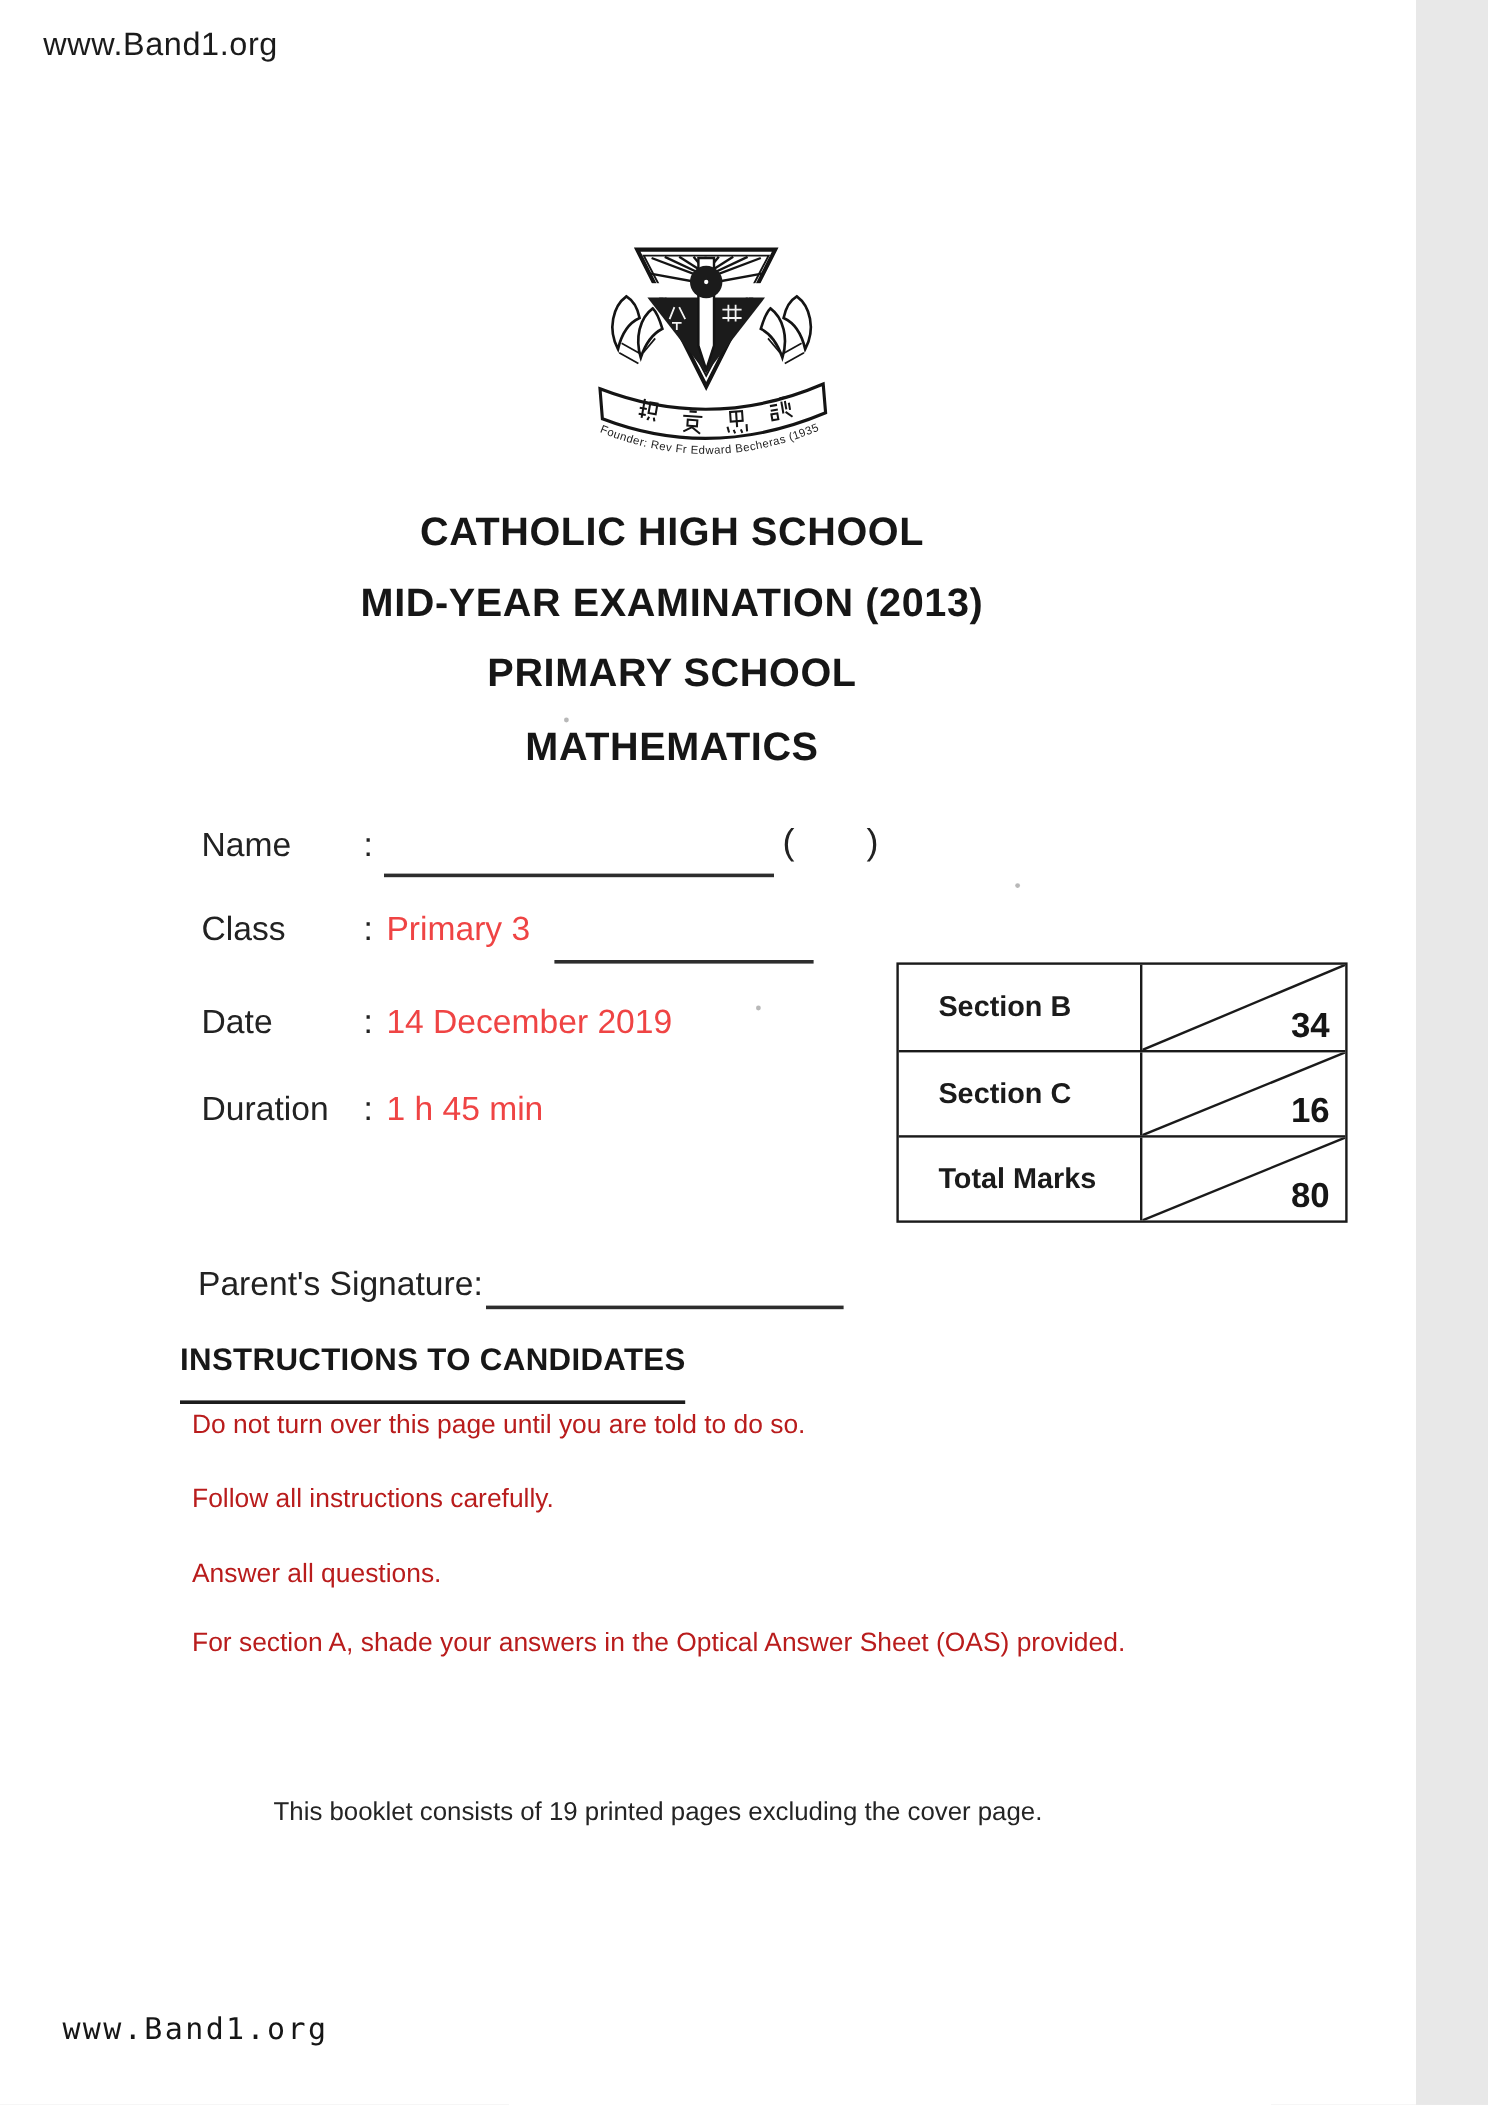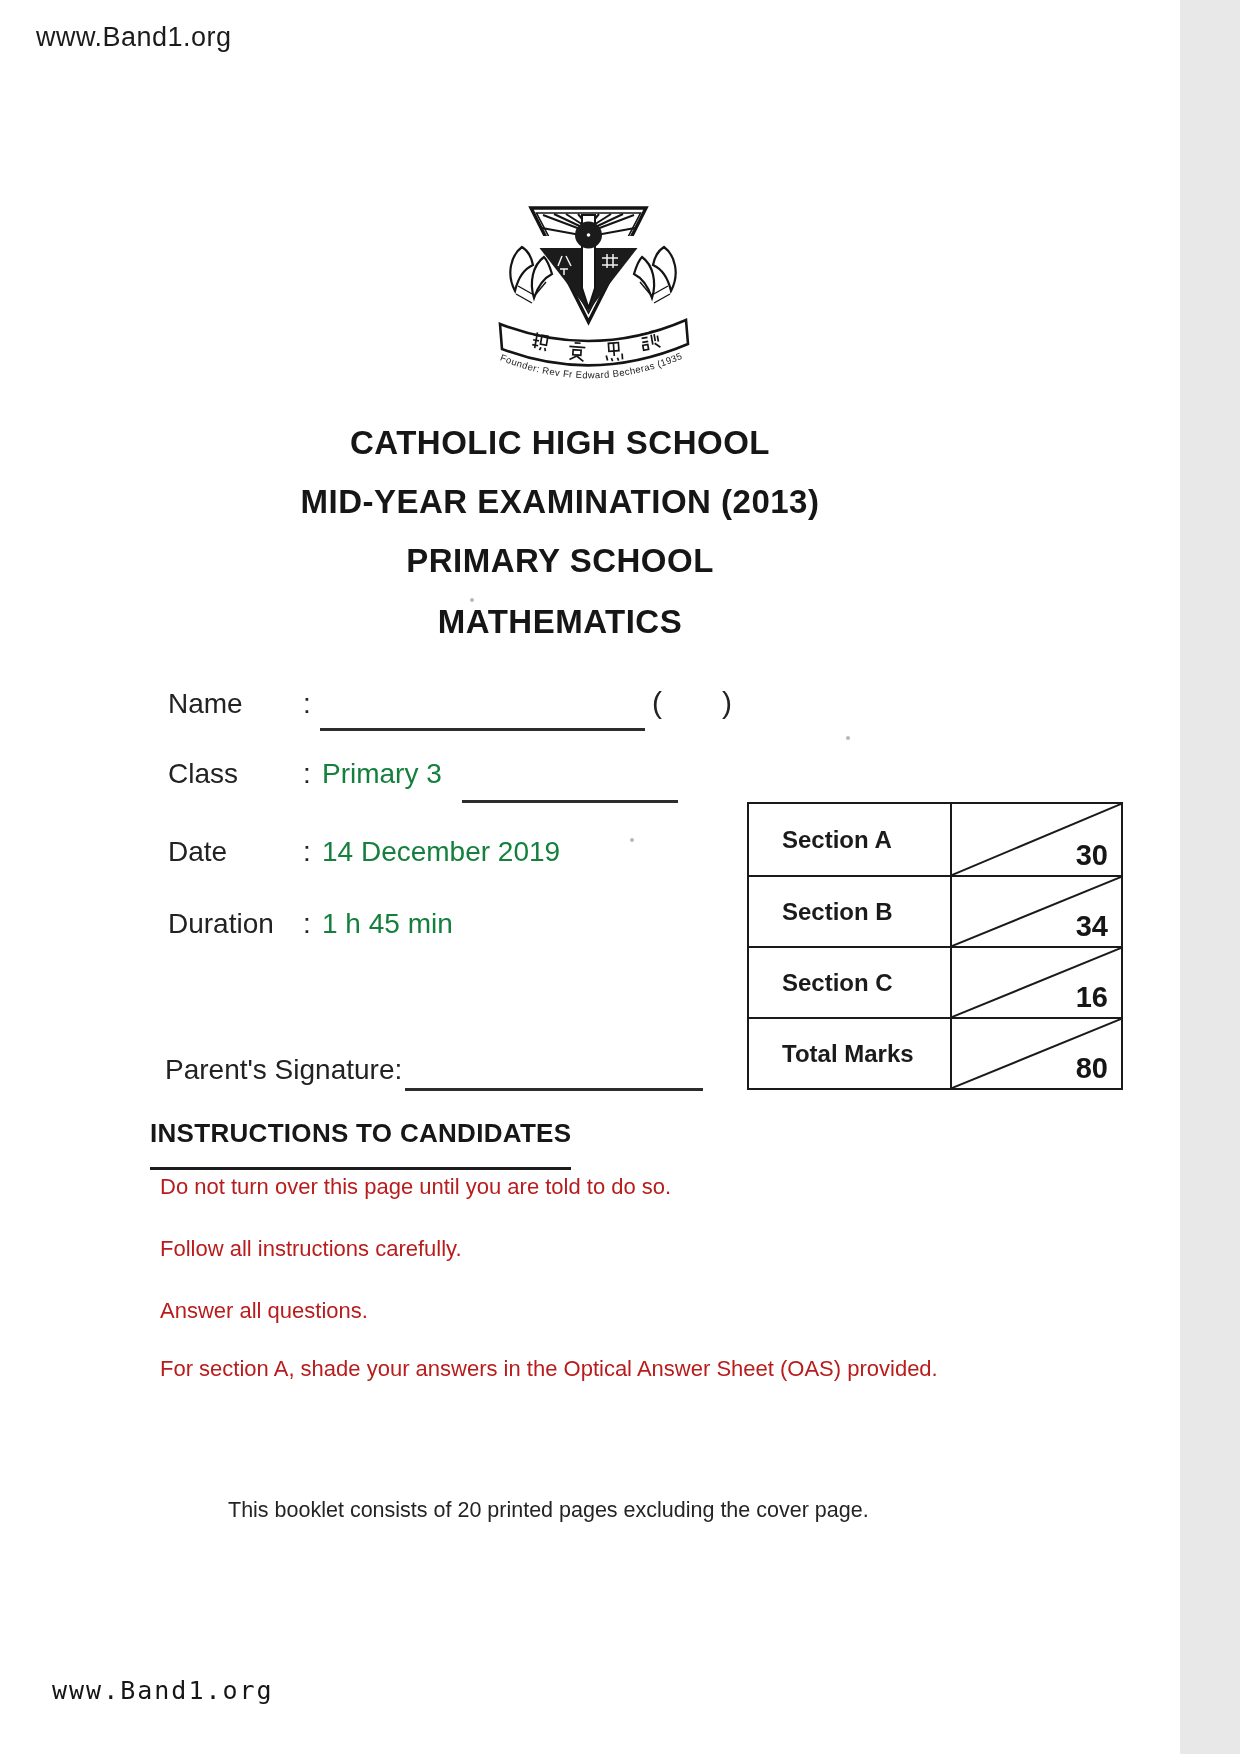--- a/index.html
+++ b/index.html
@@ -23,21 +23,21 @@
   .crest{position:absolute;left:488px;top:198px;}
   .titles{position:absolute;left:0;top:0;width:1120px;text-align:center;}
   .title-line{
     position:absolute;left:0;width:100%;
     font-weight:bold;font-size:33px;letter-spacing:.5px;color:#161616;
   }
   .t1{top:424px;} .t2{top:483px;} .t3{top:542px;} .t4{top:603px;}
 
   .flabel{position:absolute;left:168px;font-size:28px;color:#222;}
   .fcolon{position:absolute;left:303px;font-size:28px;color:#222;}
-  .fvalue{position:absolute;left:322px;font-size:28px;color:#15803d;}
+  .fvalue{position:absolute;left:322px;font-size:28px;color:#ef4444;}
   .uline{position:absolute;border-bottom:3px solid #2d2d2d;height:0;}
   .paren{position:absolute;font-size:30px;color:#222;}
 
   .marks-table{
     position:absolute;left:747px;top:802px;width:376px;
     border:2.5px solid #1a1a1a;box-sizing:border-box;background:#fff;
   }
   .mt-row{display:flex;height:71px;border-top:2.5px solid #1a1a1a;box-sizing:border-box;}
   .mt-row:first-child{border-top:none;}
   .mt-label{
@@ -205,29 +205,20 @@
     <span class="fcolon" style="top:908px">:</span>
     <span class="fvalue" style="top:908px">1 h 45 min</span>
   </div>
 
   <div>
     <span class="flabel" style="left:165px;top:1054px">Parent's Signature:</span>
     <div class="uline" style="left:405px;top:1052px;width:298px;height:36px"></div>
   </div>
 
   <div class="marks-table">
-    <div class="mt-row">
-      <div class="mt-label">Section A</div>
-      <div class="mt-value">
-        <svg>
-            <line x1="0" y1="100%" x2="100%" y2="0" stroke="#1a1a1a" stroke-width="2"></line>
-          </svg>
-        <span class="mt-num">30</span>
-      </div>
-    </div>
     <div class="mt-row">
       <div class="mt-label">Section B</div>
       <div class="mt-value">
         <svg>
             <line x1="0" y1="100%" x2="100%" y2="0" stroke="#1a1a1a" stroke-width="2"></line>
           </svg>
         <span class="mt-num">34</span>
       </div>
     </div>
     <div class="mt-row">
@@ -249,20 +240,20 @@
       </div>
     </div>
   </div>
 
   <div class="instr-head">INSTRUCTIONS TO CANDIDATES</div>
   <div class="instr-item i0">Do not turn over this page until you are told to do so.</div>
   <div class="instr-item i1">Follow all instructions carefully.</div>
   <div class="instr-item i2">Answer all questions.</div>
   <div class="instr-item i3">For section A, shade your answers in the Optical Answer Sheet (OAS) provided.</div>
 
-  <div class="footer-note">This booklet consists of 20 printed pages excluding the cover page.</div>
+  <div class="footer-note">This booklet consists of 19 printed pages excluding the cover page.</div>
 
   <div class="wm-bottom">www.Band1.org</div>
 
   <div class="speck" style="left:846px;top:736px"></div>
   <div class="speck" style="left:470px;top:598px"></div>
   <div class="speck" style="left:630px;top:838px"></div>
 </div>
 
 </body></html>

